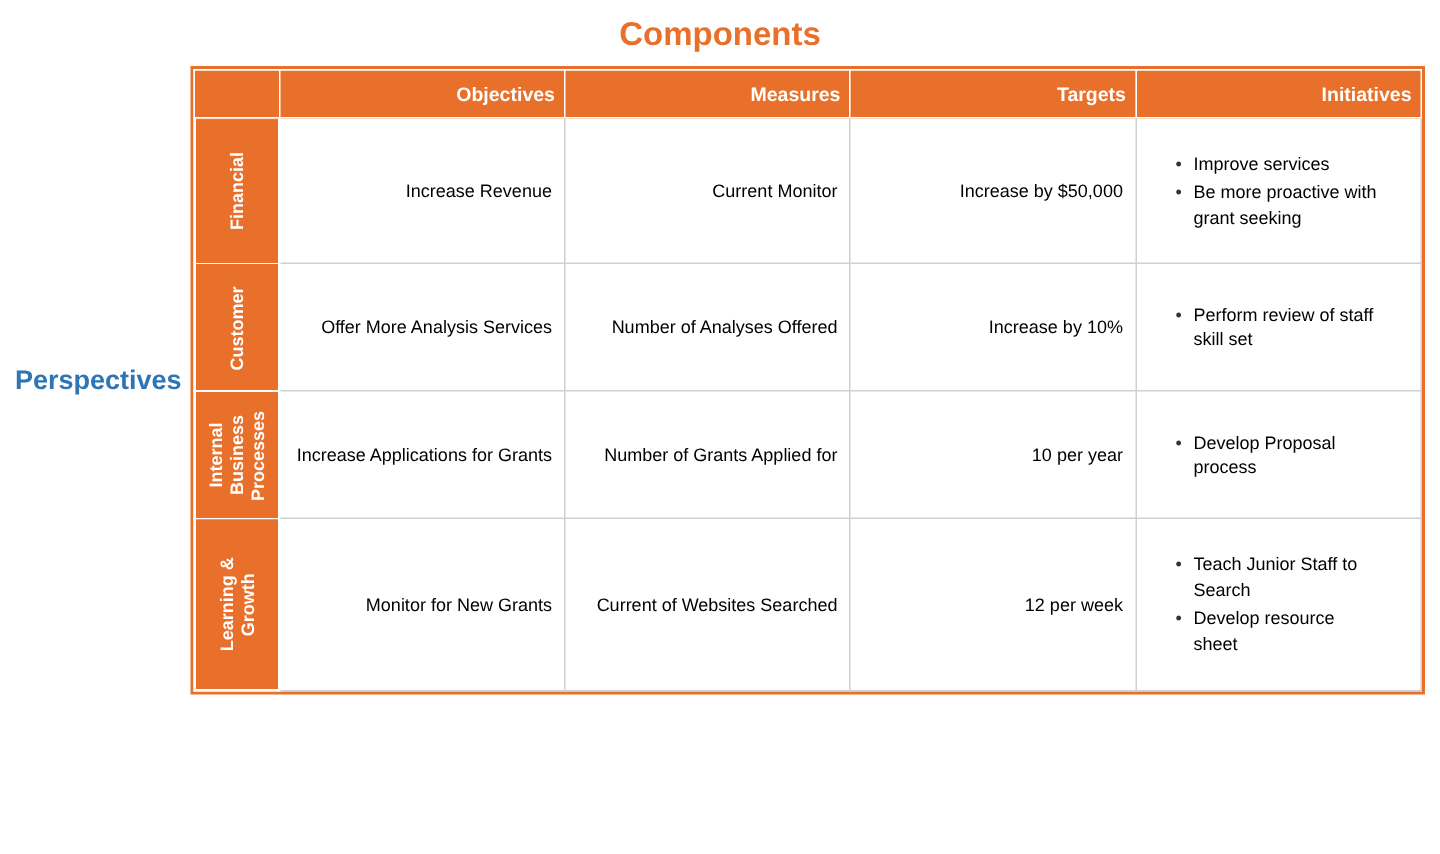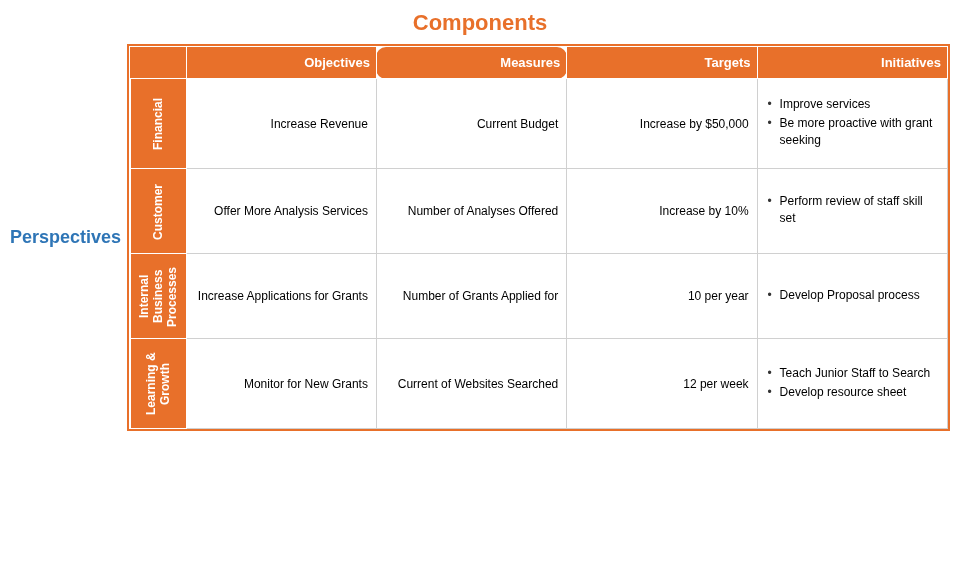--- a/index.html
+++ b/index.html
@@ -93,21 +93,21 @@
     }
     
     .initiative-cell {
       text-align: left;
       font-size: 12px;
       padding: 6px 10px;
     }
     .bullet-list {
       list-style: none;
       padding: 0;
-      margin: 0;
+      margin: 16px;
     }
     .bullet-list li {
       padding-left: 12px;
       position: relative;
       margin-bottom: 2px;
       line-height: 1.4;
     }
     .bullet-list li::before {
       content: '•';
       position: absolute;
@@ -126,30 +126,30 @@
 <div class="page-container">
   <div class="page-title">Components</div>
   <div class="main-layout">
     <div class="perspectives-label">Perspectives</div>
     <div class="table-wrapper">
       <table>
         <thead>
           <tr class="header-row">
             <th class="perspective-header" style="width:52px;"></th>
             <th style="width:175px;">Objectives</th>
-            <th style="width:175px;border-radius:10px;">Measures</th>
+            <th style="width:175px;">Measures</th>
             <th style="width:175px;">Targets</th>
             <th style="width:175px;">Initiatives</th>
           </tr>
         </thead>
         <tbody id="table-body">
         <tr class="row-financial">
               <td class="perspective-cell">Financial</td>
               <td>Increase Revenue</td>
-              <td>Current Budget</td>
+              <td>Current Monitor</td>
               <td>Increase by $50,000</td>
               <td class="initiative-cell">
                 <ul class="bullet-list">
                   <li>Improve services</li>
                   <li>Be more proactive with grant seeking</li>
                 </ul>
               </td>
             </tr>
             <tr class="row-customer">
               <td class="perspective-cell">Customer</td>

